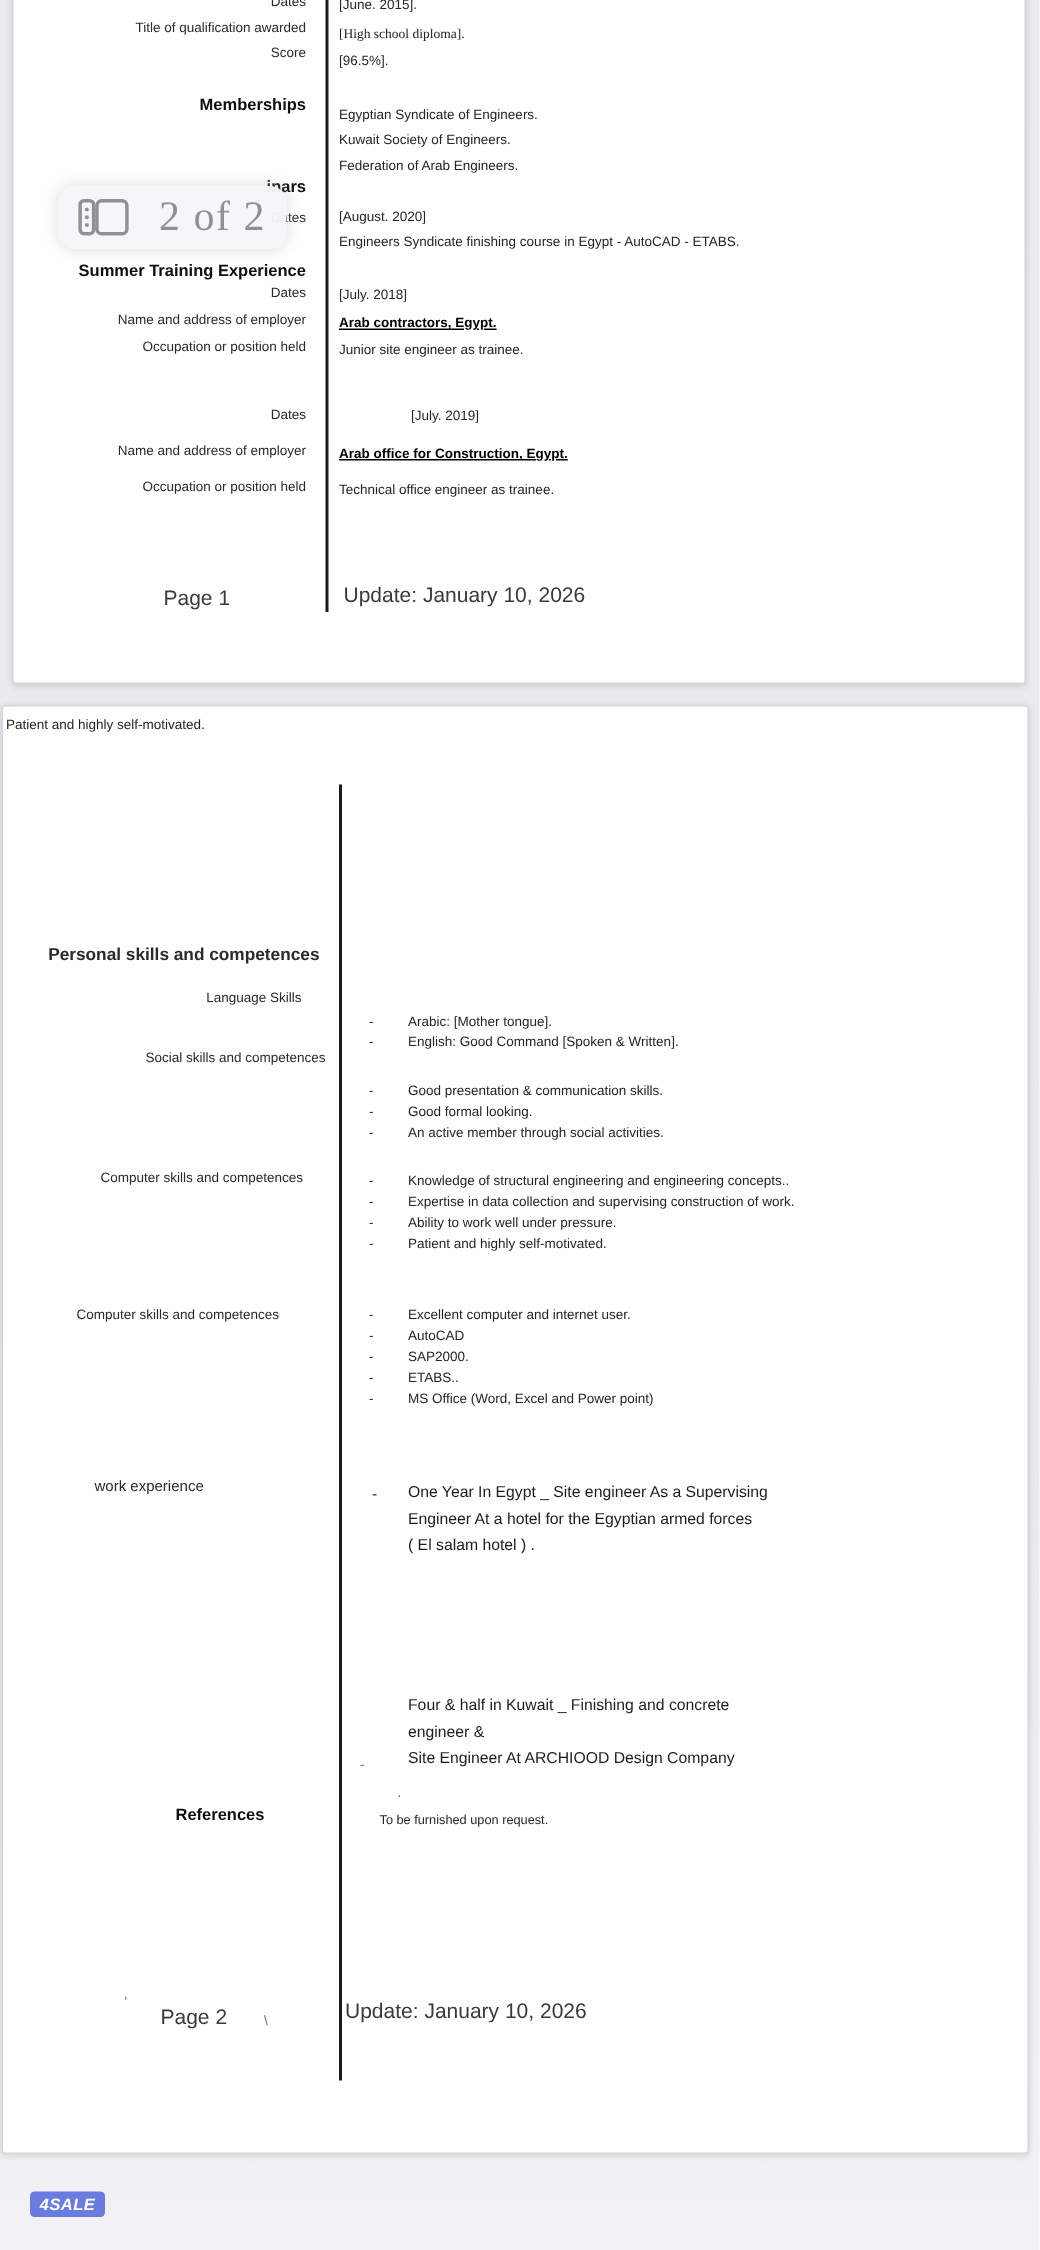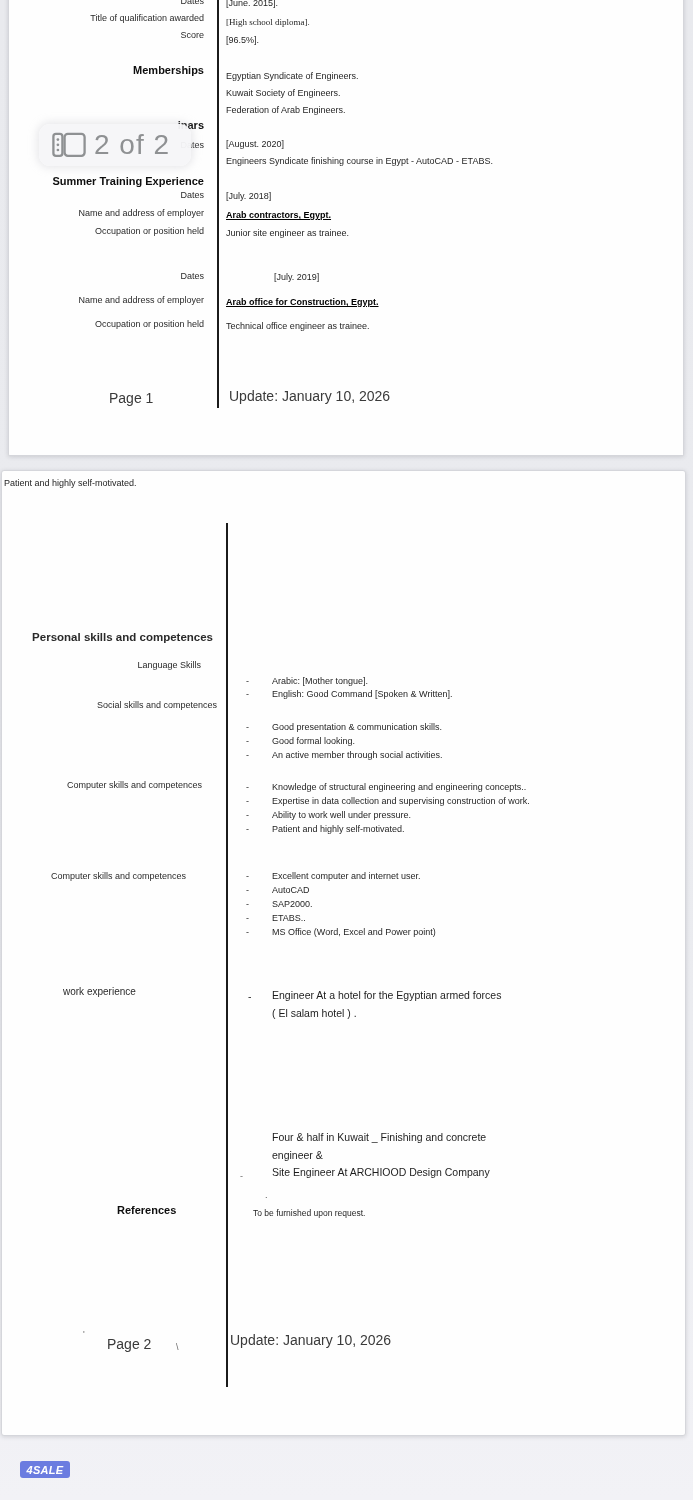--- a/index.html
+++ b/index.html
@@ -25,21 +25,21 @@
   .emp{font-weight:bold;text-decoration:underline;color:#000;}
   .rlbl2{position:absolute;left:0;text-align:right;font-size:9px;color:#2a2a2a;white-space:nowrap;}
   .dash{position:absolute;font-size:9px;color:#2a2a2a;}
   .bt{position:absolute;left:270px;font-size:9px;color:#252525;white-space:nowrap;}
   .wl{font-size:10.5px;color:#1d1d1d;line-height:17.5px;white-space:nowrap;}
   .ft{font-size:14px;color:#3a3a3a;white-space:nowrap;}
   .badge{
     position:absolute;left:30px;top:124px;width:152px;height:42px;
     background:rgba(246,246,248,0.96);border-radius:11px;
     box-shadow:0 0 8px 2px rgba(190,190,198,0.35);
-    display:flex;align-items:center;padding-left:13px;box-sizing:border-box;gap:8px;
+    display:flex;align-items:center;padding-left:13px;box-sizing:border-box;gap:20px;font-family:Liberation Serif, serif;
   }
   .badge-txt{font-size:28px;color:#8f9193;letter-spacing:1px;}
   .wm{
     position:absolute;left:20px;top:1461px;width:50px;height:17px;
     background:#6b7ce0;border-radius:3px;color:#fff;
     font-weight:bold;font-style:italic;font-size:11px;letter-spacing:0.3px;
     display:flex;align-items:center;justify-content:center;
   }
   .note{position:absolute;font-size:9px;color:#252525;white-space:nowrap;}
   .artifact{position:absolute;font-size:9px;color:#6b6b6b;}
@@ -141,20 +141,21 @@
   <div class="bt" style="top:414px;">AutoCAD</div>
   <div class="dash" style="left:244px;top:428px;">-</div>
   <div class="bt" style="top:428px;">SAP2000.</div>
   <div class="dash" style="left:244px;top:442px;">-</div>
   <div class="bt" style="top:442px;">ETABS..</div>
   <div class="dash" style="left:244px;top:456px;">-</div>
   <div class="bt" style="top:456px;">MS Office (Word, Excel and Power point)</div>
 
   <div class="dash" style="left:246px;top:519px;font-size:10.5px;">-</div>
   <div class="abs" style="left:270px;top:516px;">
+    <div class="wl">One Year In Egypt _ Site engineer As a Supervising</div>
     <div class="wl">Engineer At a hotel for the Egyptian armed forces</div>
     <div class="wl">( El salam hotel ) .</div>
   </div>
 
   <div class="abs" style="left:270px;top:658px;">
     <div class="wl">Four &amp; half in Kuwait _ Finishing and concrete</div>
     <div class="wl">engineer &amp;</div>
     <div class="wl">Site Engineer At ARCHIOOD Design Company</div>
   </div>
   <div class="dash" style="left:238px;top:700px;color:#6b6b6b;">-</div>

